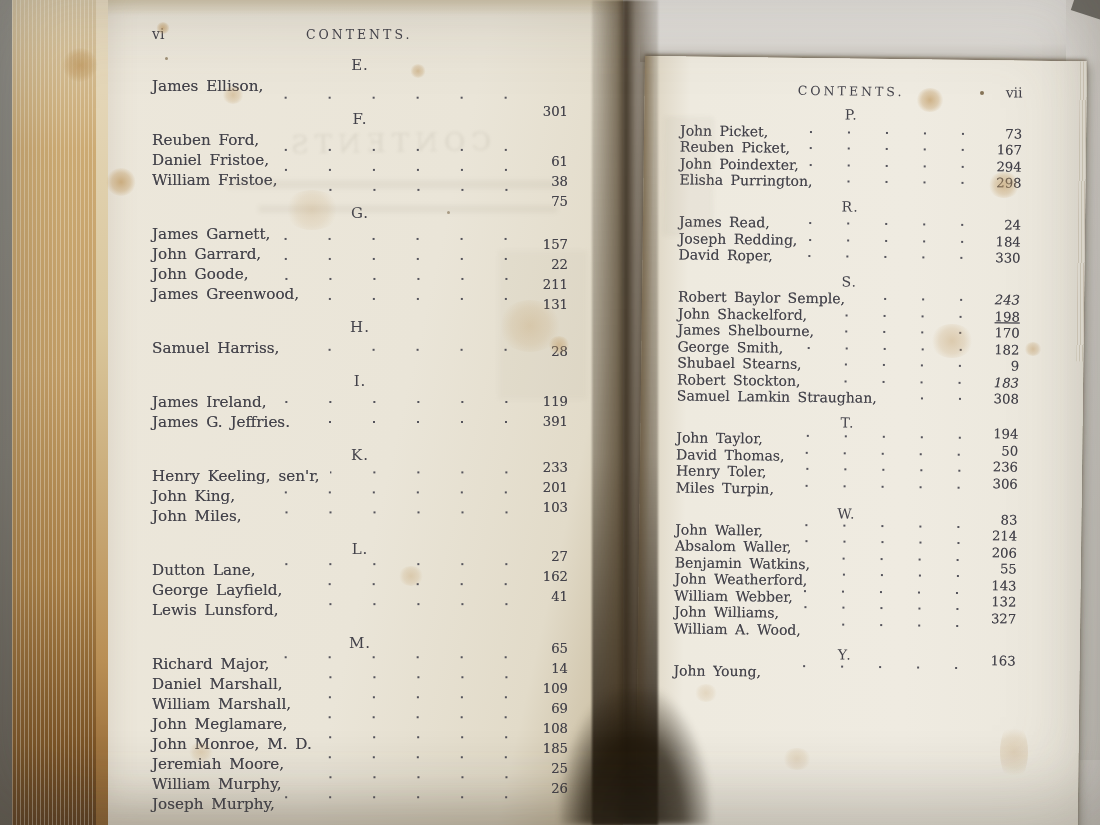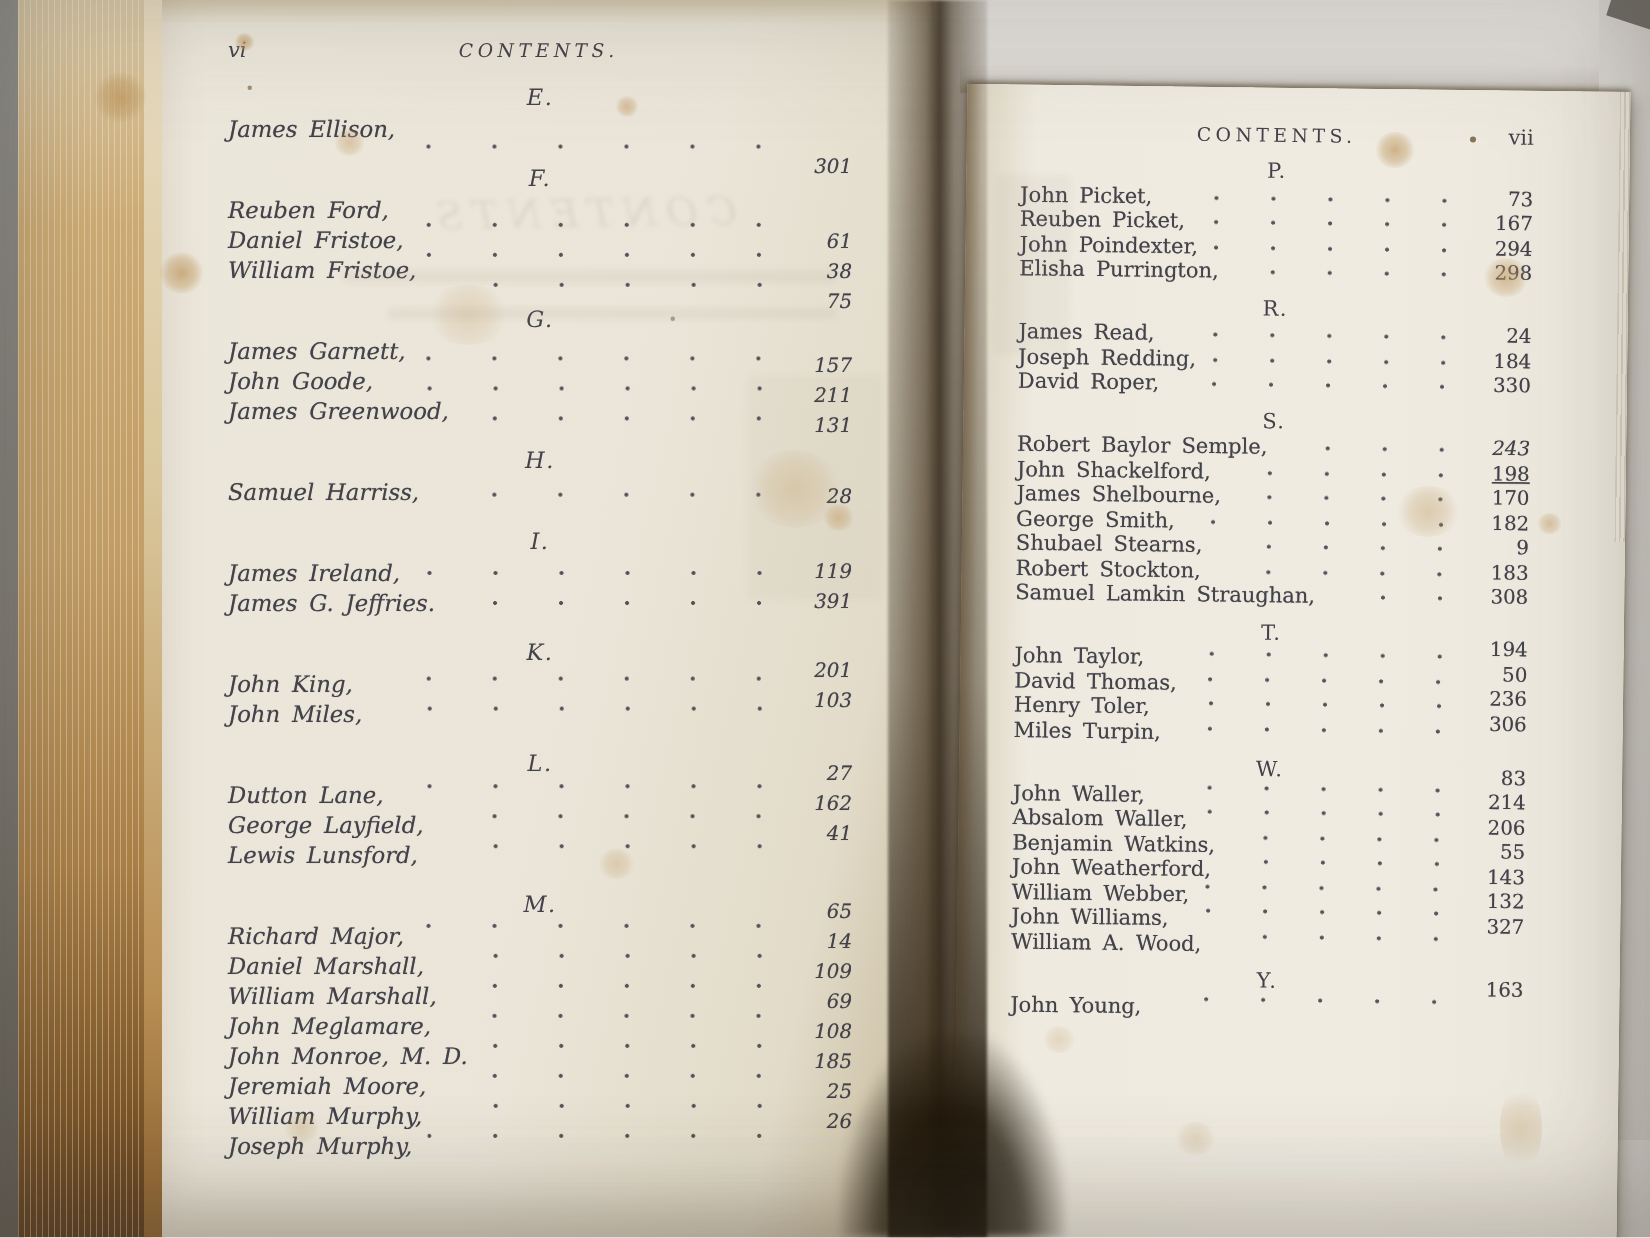--- a/index.html
+++ b/index.html
@@ -32,21 +32,21 @@
     background:linear-gradient(to bottom,#e8e6e2,#dcd9d4 70%,#c4c0b8 100%);}
   .corner-notch{position:absolute;right:-8px;top:-10px;width:34px;height:26px;background:#6e6c66;transform:rotate(18deg);}
   .table-right{position:absolute;left:1066px;top:0;width:34px;height:760px;
     background:linear-gradient(to bottom,#dddad5,#d0cdc8 60%,#c6c3bd);}
   
   .page{position:absolute;color:var(--ink,#43424a);}
   .page-left{left:108px;top:0;width:515px;height:825px;overflow:hidden;
     background:
       linear-gradient(to bottom,#d8cdb2 0%,rgba(216,205,178,0) 16px),
       linear-gradient(103deg,#ece7db 0%,#eae5d8 55%,#e2dbc9 82%,#cdc1a6 94%,#a99878 100%);
-    box-shadow:inset 0 -18px 30px rgba(120,100,70,.18);font-style:italic;}
+    box-shadow:inset 0 -18px 30px rgba(120,100,70,.18);}
   .page-right{left:645px;top:56px;width:442px;height:769px;overflow:hidden;
     transform:rotate(0.7deg);transform-origin:left top;
     background:
       linear-gradient(to right,#bba98a 0%,#ded6c4 10px,#eeeadf 46px,#efebe1 60%,#ebe7dc 100%),
       linear-gradient(to bottom,#e7e1d2 0%,#eeeade 10%,#edeade 100%);
     box-shadow:-2px 0 6px rgba(60,45,25,.4), 0 -2px 3px rgba(90,75,50,.45), 4px 4px 10px rgba(90,85,70,.35);}
   .page-right .edge-lines{position:absolute;right:0;top:0;width:7px;height:300px;
     background:repeating-linear-gradient(90deg,#d8d1c1 0 1px,#efebe0 1px 3px);}
   
   .page-head{display:flex;align-items:baseline;font-size:13px;letter-spacing:1px;}
@@ -123,20 +123,25 @@
           <span class="leader" style="transform: translateY(9.9px);"></span>
           <span class="num" style="transform: translateY(22px);">75</span>
         </div>
         <div class="letter-row">G.</div>
         <div class="entry">
           <span class="nm">James Garnett,</span>
           <span class="leader" style="transform: translateY(4.95px);"></span>
           <span class="num" style="transform: translateY(11px);">157</span>
         </div>
         <div class="entry">
+          <span class="nm">John Garrard,</span>
+          <span class="leader" style="transform: translateY(4.95px);"></span>
+          <span class="num" style="transform: translateY(11px);">22</span>
+        </div>
+        <div class="entry">
           <span class="nm">John Goode,</span>
           <span class="leader" style="transform: translateY(4.95px);"></span>
           <span class="num" style="transform: translateY(11px);">211</span>
         </div>
         <div class="entry">
           <span class="nm">James Greenwood,</span>
           <span class="leader" style="transform: translateY(4.95px);"></span>
           <span class="num" style="transform: translateY(11px);">131</span>
         </div>
         <div class="letter-row">H.</div>
@@ -150,20 +155,25 @@
           <span class="nm">James Ireland,</span>
           <span class="leader" style="transform: translateY(0px);"></span>
           <span class="num" style="transform: translateY(0px);">119</span>
         </div>
         <div class="entry">
           <span class="nm">James G. Jeffries.</span>
           <span class="leader" style="transform: translateY(0px);"></span>
           <span class="num" style="transform: translateY(0px);">391</span>
         </div>
         <div class="letter-row">K.</div>
+        <div class="entry">
+          <span class="nm">Henry Keeling, sen'r,</span>
+          <span class="leader" style="transform: translateY(-3.6px);"></span>
+          <span class="num" style="transform: translateY(-8px);">233</span>
+        </div>
         <div class="entry">
           <span class="nm">John King,</span>
           <span class="leader" style="transform: translateY(-3.6px);"></span>
           <span class="num" style="transform: translateY(-8px);">201</span>
         </div>
         <div class="entry">
           <span class="nm">John Miles,</span>
           <span class="leader" style="transform: translateY(-3.6px);"></span>
           <span class="num" style="transform: translateY(-8px);">103</span>
         </div>
@@ -294,21 +304,21 @@
           <span class="num" style="transform: translateY(0px);">182</span>
         </div>
         <div class="entry">
           <span class="nm">Shubael Stearns,</span>
           <span class="leader" style="transform: translateY(0px);"></span>
           <span class="num" style="transform: translateY(0px);">9</span>
         </div>
         <div class="entry">
           <span class="nm">Robert Stockton,</span>
           <span class="leader" style="transform: translateY(0px);"></span>
-          <span class="num" style="transform: translateY(0px);">183</span>
+          <span class="num" style="transform: translateY(0px); font-style: italic;">183</span>
         </div>
         <div class="entry">
           <span class="nm">Samuel Lamkin Straughan,</span>
           <span class="leader" style="transform: translateY(0px);"></span>
           <span class="num" style="transform: translateY(0px);">308</span>
         </div>
         <div class="letter-row">T.</div>
         <div class="entry">
           <span class="nm">John Taylor,</span>
           <span class="leader" style="transform: translateY(-3.15px);"></span>

